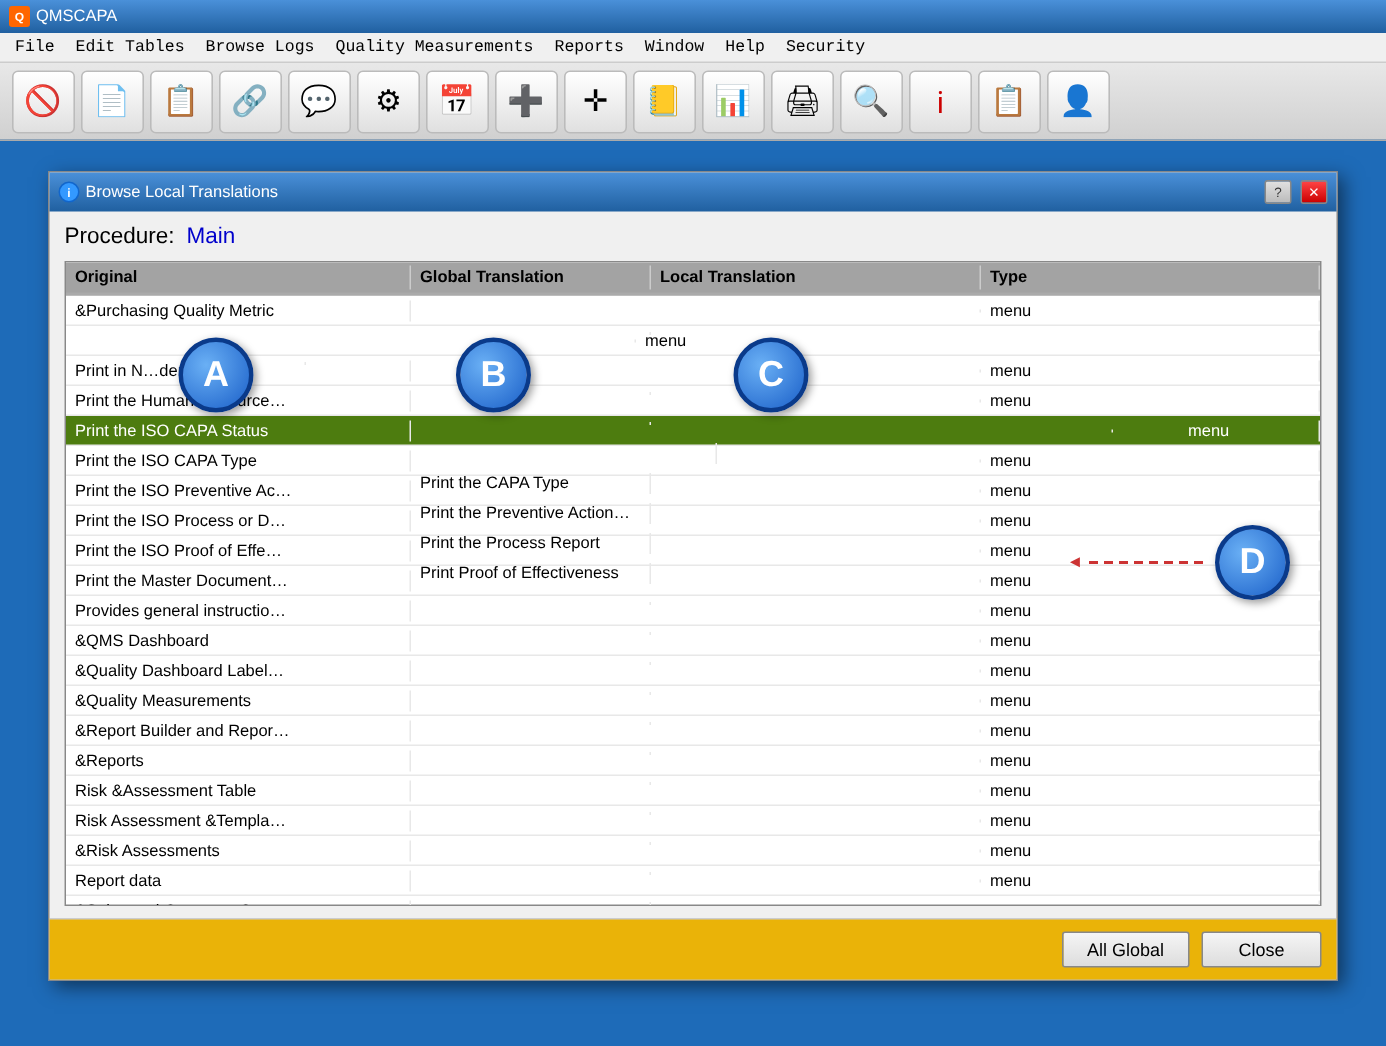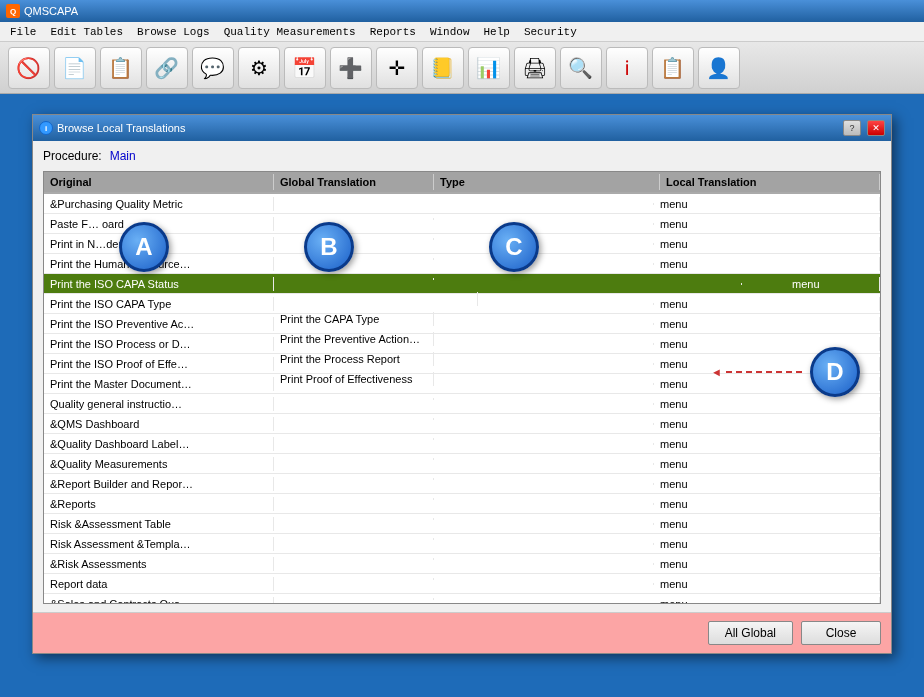--- a/index.html
+++ b/index.html
@@ -144,21 +144,21 @@
       flex: 1;
       display: flex;
       flex-direction: column;
       overflow: hidden;
     }
     .procedure-row {
       display: flex;
       align-items: center;
       gap: 8px;
       margin-bottom: 8px;
-      font-size: 12px;
+      font-size: 15px;
     }
     .procedure-label {
       font-weight: normal;
       color: #000;
     }
     .procedure-value {
       color: #0000cc;
       font-weight: normal;
     }
 
@@ -249,21 +249,21 @@
       z-index: 10;
     }
 
     
     .dialog-footer {
       padding: 8px 10px;
       display: flex;
       justify-content: flex-end;
       gap: 8px;
       border-top: 1px solid #ccc;
-      background: #fca5a5;
+      background: #eab308;
       flex-shrink: 0;
     }
     .footer-btn {
       padding: 4px 16px;
       background: linear-gradient(to bottom, #f5f5f5, #ddd);
       border: 1px solid #888;
       border-radius: 2px;
       cursor: pointer;
       font-size: 12px;
       min-width: 80px;
@@ -335,33 +335,32 @@
 
         <div style="position:absolute; right:20px; top:175px; z-index:20; display:flex; align-items:center; gap:4px;">
           <span style="color:#cc3333; font-size:11px;">◄</span>
           <div style="width:80px; height:2px; background: repeating-linear-gradient(to right, #cc3333 0px, #cc3333 6px, transparent 6px, transparent 10px);"></div>
           <div class="annotation" style="position:relative; width:50px; height:50px;">D</div>
         </div>
 
         <div class="table-header">
           <div class="th th-original">Original</div>
           <div class="th th-global">Global Translation</div>
+          <div class="th th-local">Local Translation</div>
           <div class="th th-type">Type</div>
-          <div class="th th-local">Local Translation</div>
         </div>
 
         <div class="table-body" id="table-body">
         <div class="table-row">
               <div class="td td-original">&amp;Purchasing Quality Metric</div>
               <div class="td td-global"></div>
               <div class="td td-local"></div>
               <div class="td td-type">menu</div>
             </div>
             <div class="table-row">
-              <div class="td td-original">Paste F…                oard</div>
               <div class="td td-global"></div>
               <div class="td td-local"></div>
               <div class="td td-type">menu</div>
             </div>
             <div class="table-row">
               <div class="td td-original">Print in N…der</div>
               <div class="td td-global"></div>
               <div class="td td-local"></div>
               <div class="td td-type">menu</div>
             </div>
@@ -401,21 +400,21 @@
               <div class="td td-local"></div>
               <div class="td td-type">menu</div>
             </div>
             <div class="table-row">
               <div class="td td-original">Print the Master Document…</div>
               <div class="td td-global"></div>
               <div class="td td-local"></div>
               <div class="td td-type">menu</div>
             </div>
             <div class="table-row">
-              <div class="td td-original">Quality general instructio…</div>
+              <div class="td td-original">Provides general instructio…</div>
               <div class="td td-global"></div>
               <div class="td td-local"></div>
               <div class="td td-type">menu</div>
             </div>
             <div class="table-row">
               <div class="td td-original">&amp;QMS Dashboard</div>
               <div class="td td-global"></div>
               <div class="td td-local"></div>
               <div class="td td-type">menu</div>
             </div>

